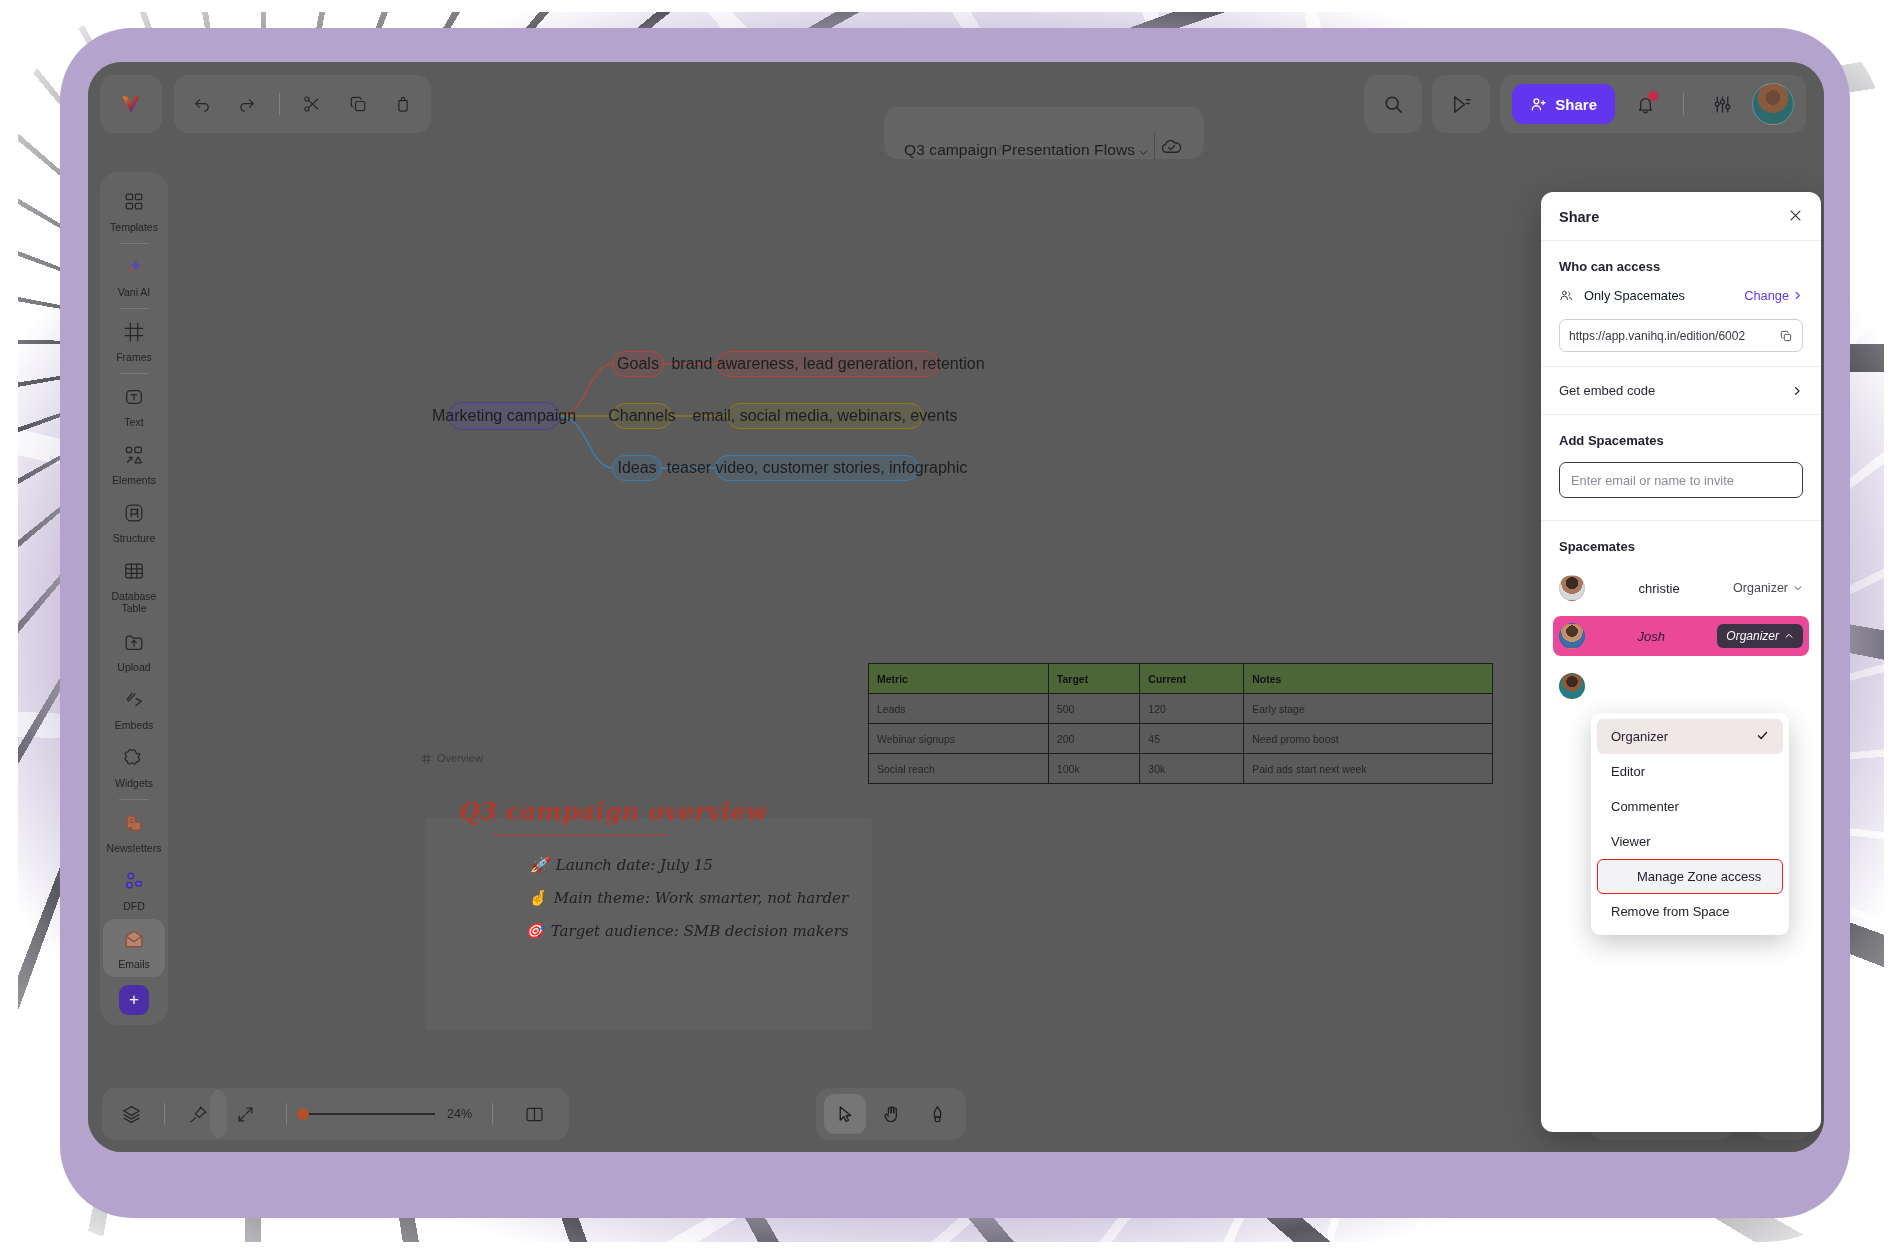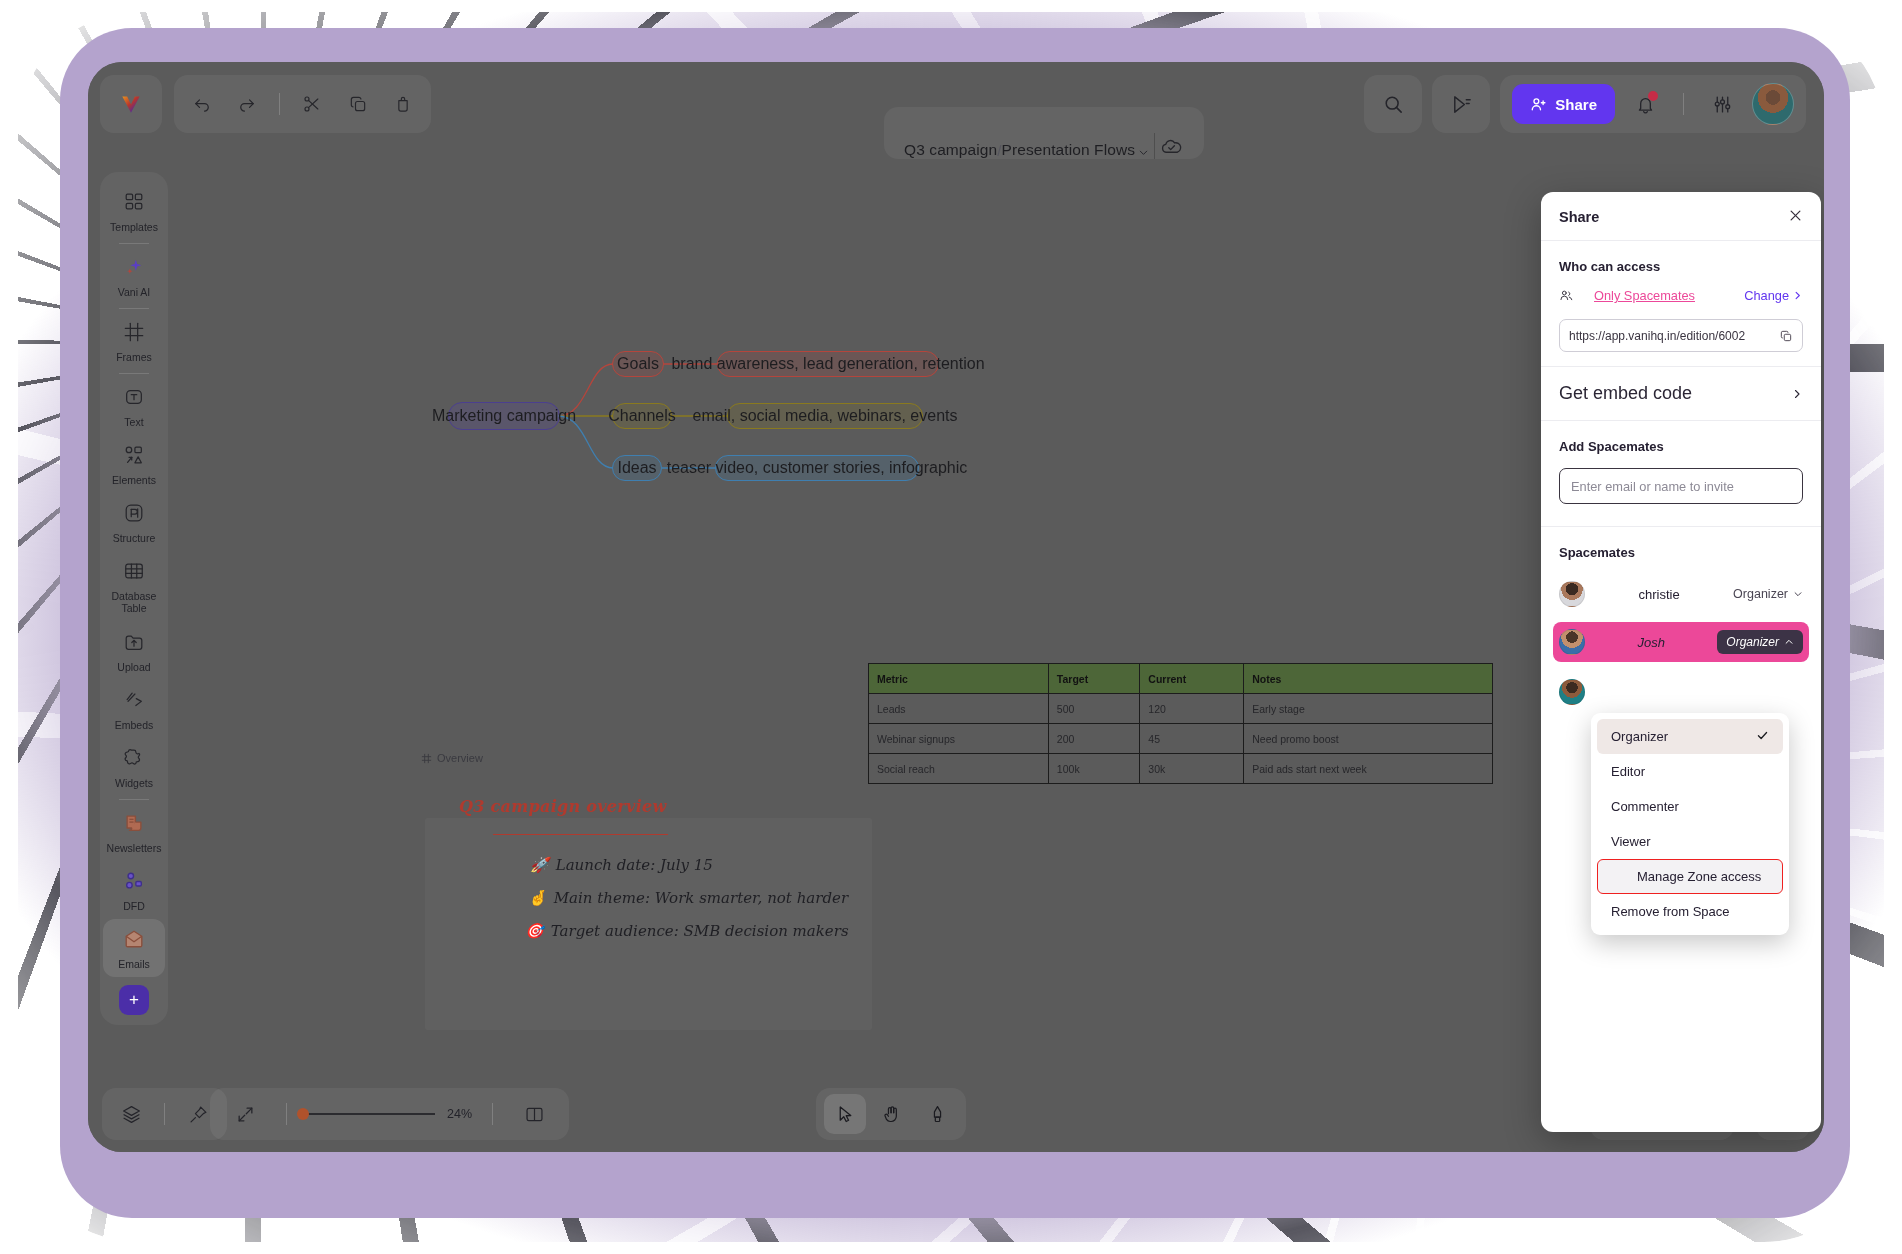--- a/index.html
+++ b/index.html
@@ -141,21 +141,21 @@
     position: absolute; left: 333px; top: 690px;
     font-size: 11px; color: #3a3a40; display: flex; align-items: center; gap: 5px;
   }
   .note-card {
     position: absolute; left: 337px; top: 756px; width: 447px; height: 212px;
     background: rgba(255,255,255,.035); border-radius: 3px;
   }
   .note-title {
     position: absolute; left: 371px; top: 735px;
     font-family: "DejaVu Serif", serif; font-style: italic; font-weight: 700;
-    font-size: 16px; color: #b03a2e; letter-spacing: .3px;
+    font-size: 24px; color: #b03a2e; letter-spacing: .3px;
   }
   .note-rule { position: absolute; left: 405px; top: 772px; width: 175px; height: 1.4px; background: #b03a2e; }
   .note-line {
     position: absolute; font-family: "DejaVu Serif", serif; font-style: italic;
     font-size: 15px; color: #1f1f24; display: flex; align-items: center; gap: 7px; white-space: nowrap;
   }
   .emoji { font-size: 15px; }
 
   
   .bottombar { position: absolute; left: 0; bottom: 0; width: 100%; height: 88px; }
@@ -183,31 +183,31 @@
     background: #ffffff; border-radius: 12px;
     box-shadow: 0 10px 36px rgba(0,0,0,.28);
     padding: 0 18px;
   }
   .sp-head { display: flex; align-items: center; justify-content: space-between; padding: 16px 0 14px; }
   .sp-title { font-size: 14.5px; font-weight: 700; color: #262032; }
   .sp-close { cursor: pointer; color: #3a3440; font-size: 17px; line-height: 1; }
   .sp-hr { height: 1px; background: #ececf0; margin: 0 -18px; }
   .sp-section-title { font-size: 13px; font-weight: 700; color: #262032; margin: 18px 0 14px; }
   .sp-row { display: flex; align-items: center; justify-content: space-between; }
-  .sp-access { display: flex; align-items: center; gap: 20px; font-size: 12.8px; color: #ec4899; text-decoration: underline; }
+  .sp-access { display: flex; align-items: center; gap: 10px; font-size: 12.8px; color: #0f172a; }
   .sp-change { color: #6236ef; font-size: 12.8px; display: flex; align-items: center; gap: 3px; cursor: pointer; }
   .sp-url {
     margin-top: 16px; height: 33px; border: 1px solid #cfcdd6; border-radius: 7px;
     display: flex; align-items: center; justify-content: space-between; padding: 0 9px;
     font-size: 12px; color: #3a3440; overflow: hidden;
   }
   .sp-url span { white-space: nowrap; overflow: hidden; }
   .sp-embed {
     display: flex; align-items: center; justify-content: space-between;
-    padding: 16px 0 16px; font-size: 18px; color: #2b2635; cursor: pointer;
+    padding: 16px 0 16px; font-size: 13px; color: #2b2635; cursor: pointer;
   }
   .sp-input {
     width: 100%; height: 36px; border: 1.2px solid #3a3440; border-radius: 7px;
     padding: 0 11px; font-size: 12.8px; color: #2b2635; outline: none;
     font-family: "Liberation Sans", sans-serif; background: #fff;
   }
   .sp-input::placeholder { color: #8d8a96; }
   .mate-row {
     display: flex; align-items: center; gap: 20px; height: 40px;
     border-radius: 8px; padding: 0 6px; margin: 0 -6px; position: relative; text-align: center;

